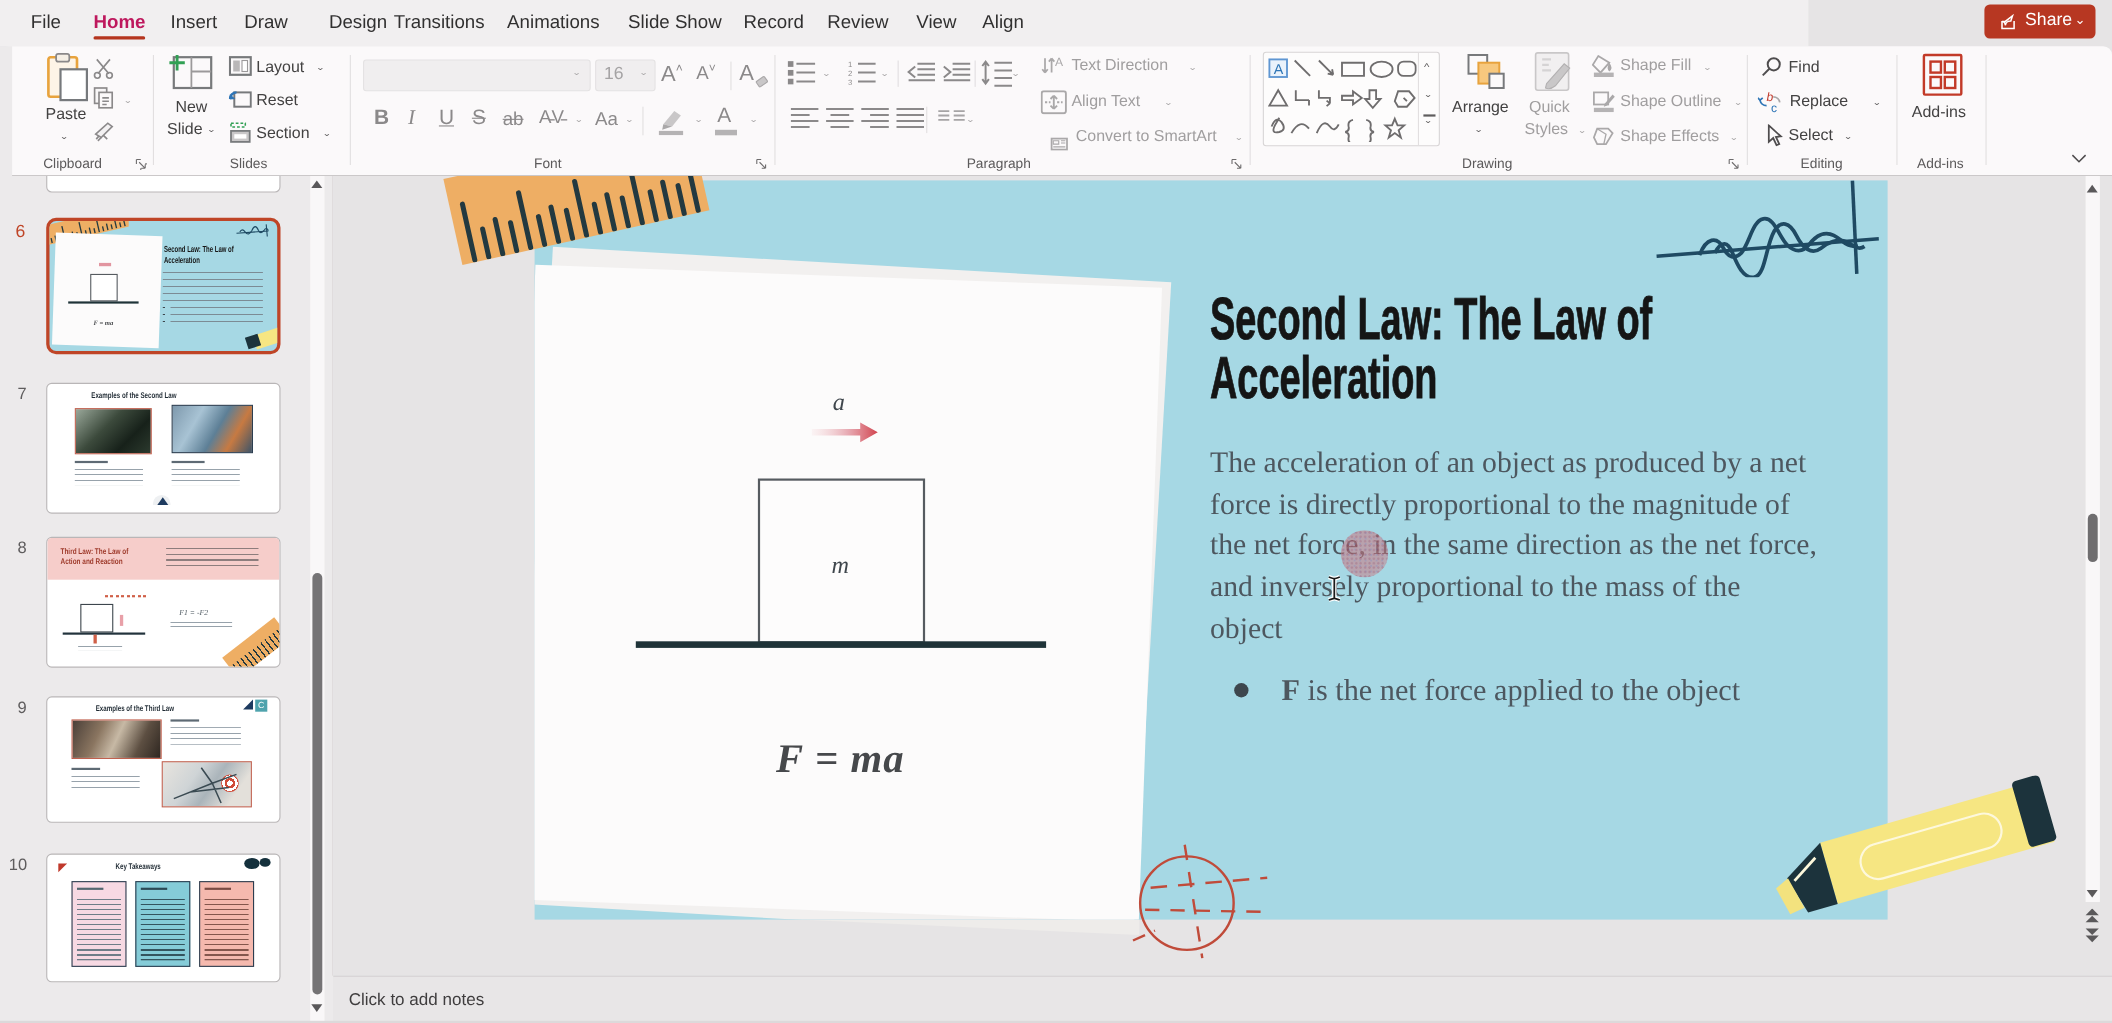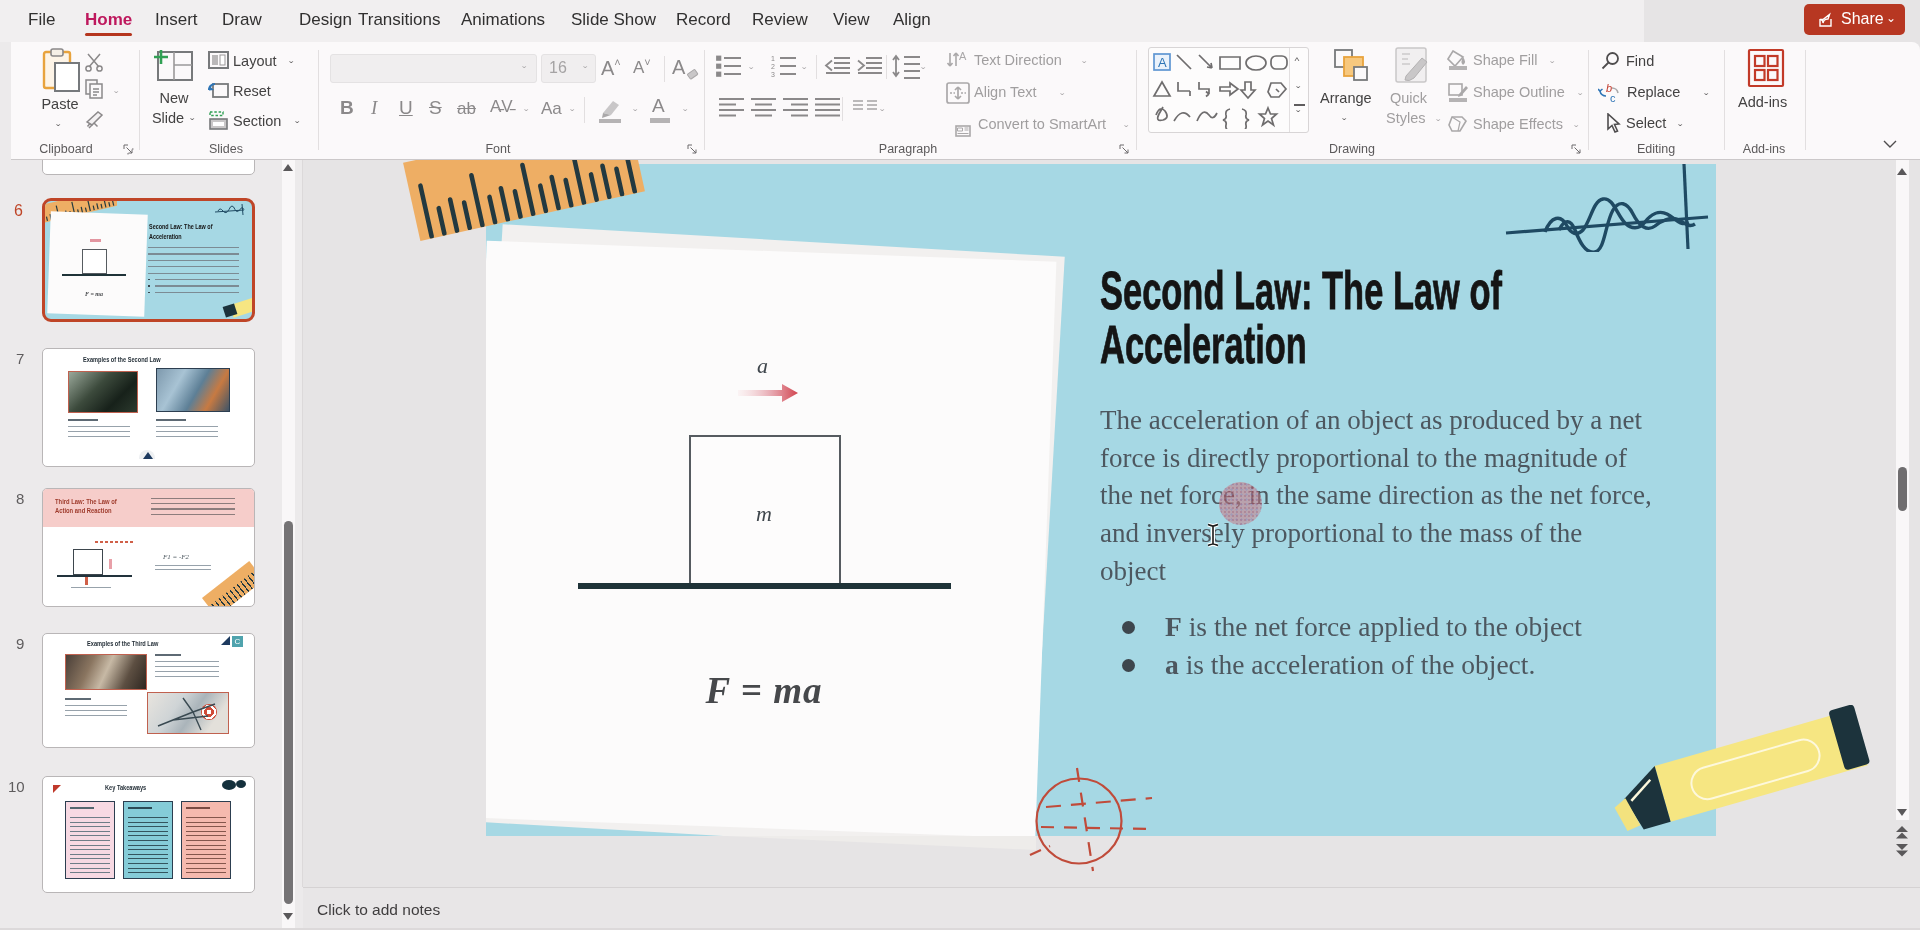--- a/index.html
+++ b/index.html
@@ -518,21 +518,20 @@
       </svg>
       <div class="dia-box"></div>
       <div class="dia-m">m</div>
       <div class="dia-ground"></div>
       <div class="dia-eq">F = ma</div>
     </div>
     <div id="title">Second Law: The Law of<br>Acceleration</div>
     <div id="bodytext">The acceleration of an object as produced by a net<br>force is directly proportional to the magnitude of<br>the net force, in the same direction as the net force,<br>and inversely proportional to the mass of the<br>object</div>
     <div id="bullets">
       <div class="brow"><b>F</b> is the net force applied to the object</div>
-      <div class="brow"><b>a</b> is the acceleration of the object.</div>
     </div>
     <svg id="squiggle" style="position:absolute;left:1015px;top:-7px;" width="210" height="95" viewBox="0 0 210 95" fill="none">
       <path d="M5 76 L207 60" stroke="#1f4a63" stroke-width="3.2"></path>
       <path d="M183 7 L187 92" stroke="#1f4a63" stroke-width="3.2"></path>
       <path d="M44 75 C50 59, 60 57, 66 69 C70 77, 76 79, 82 73 C90 63, 92 44, 102 42 C112 40, 116 58, 124 66 C130 72, 138 73, 144 65 C150 57, 158 53, 166 57 C174 61, 178 69, 188 66" stroke="#1f4a63" stroke-width="3.4"></path>
       <path d="M58 73 C64 61, 70 63, 74 73 C78 83, 84 97, 94 95 C104 93, 104 67, 112 53 C118 43, 126 45, 132 57 C138 69, 146 75, 154 69 C160 64, 170 59, 178 63 C184 66, 188 71, 194 67" stroke="#1f4a63" stroke-width="3.4"></path>
     </svg>
   </div>
 
   <div id="ruler" style="position:absolute; left:106px; top:-23px; width:230px; height:80px; background:#eeae64; transform:rotate(-12.5deg); transform-origin:50% 50%;">

